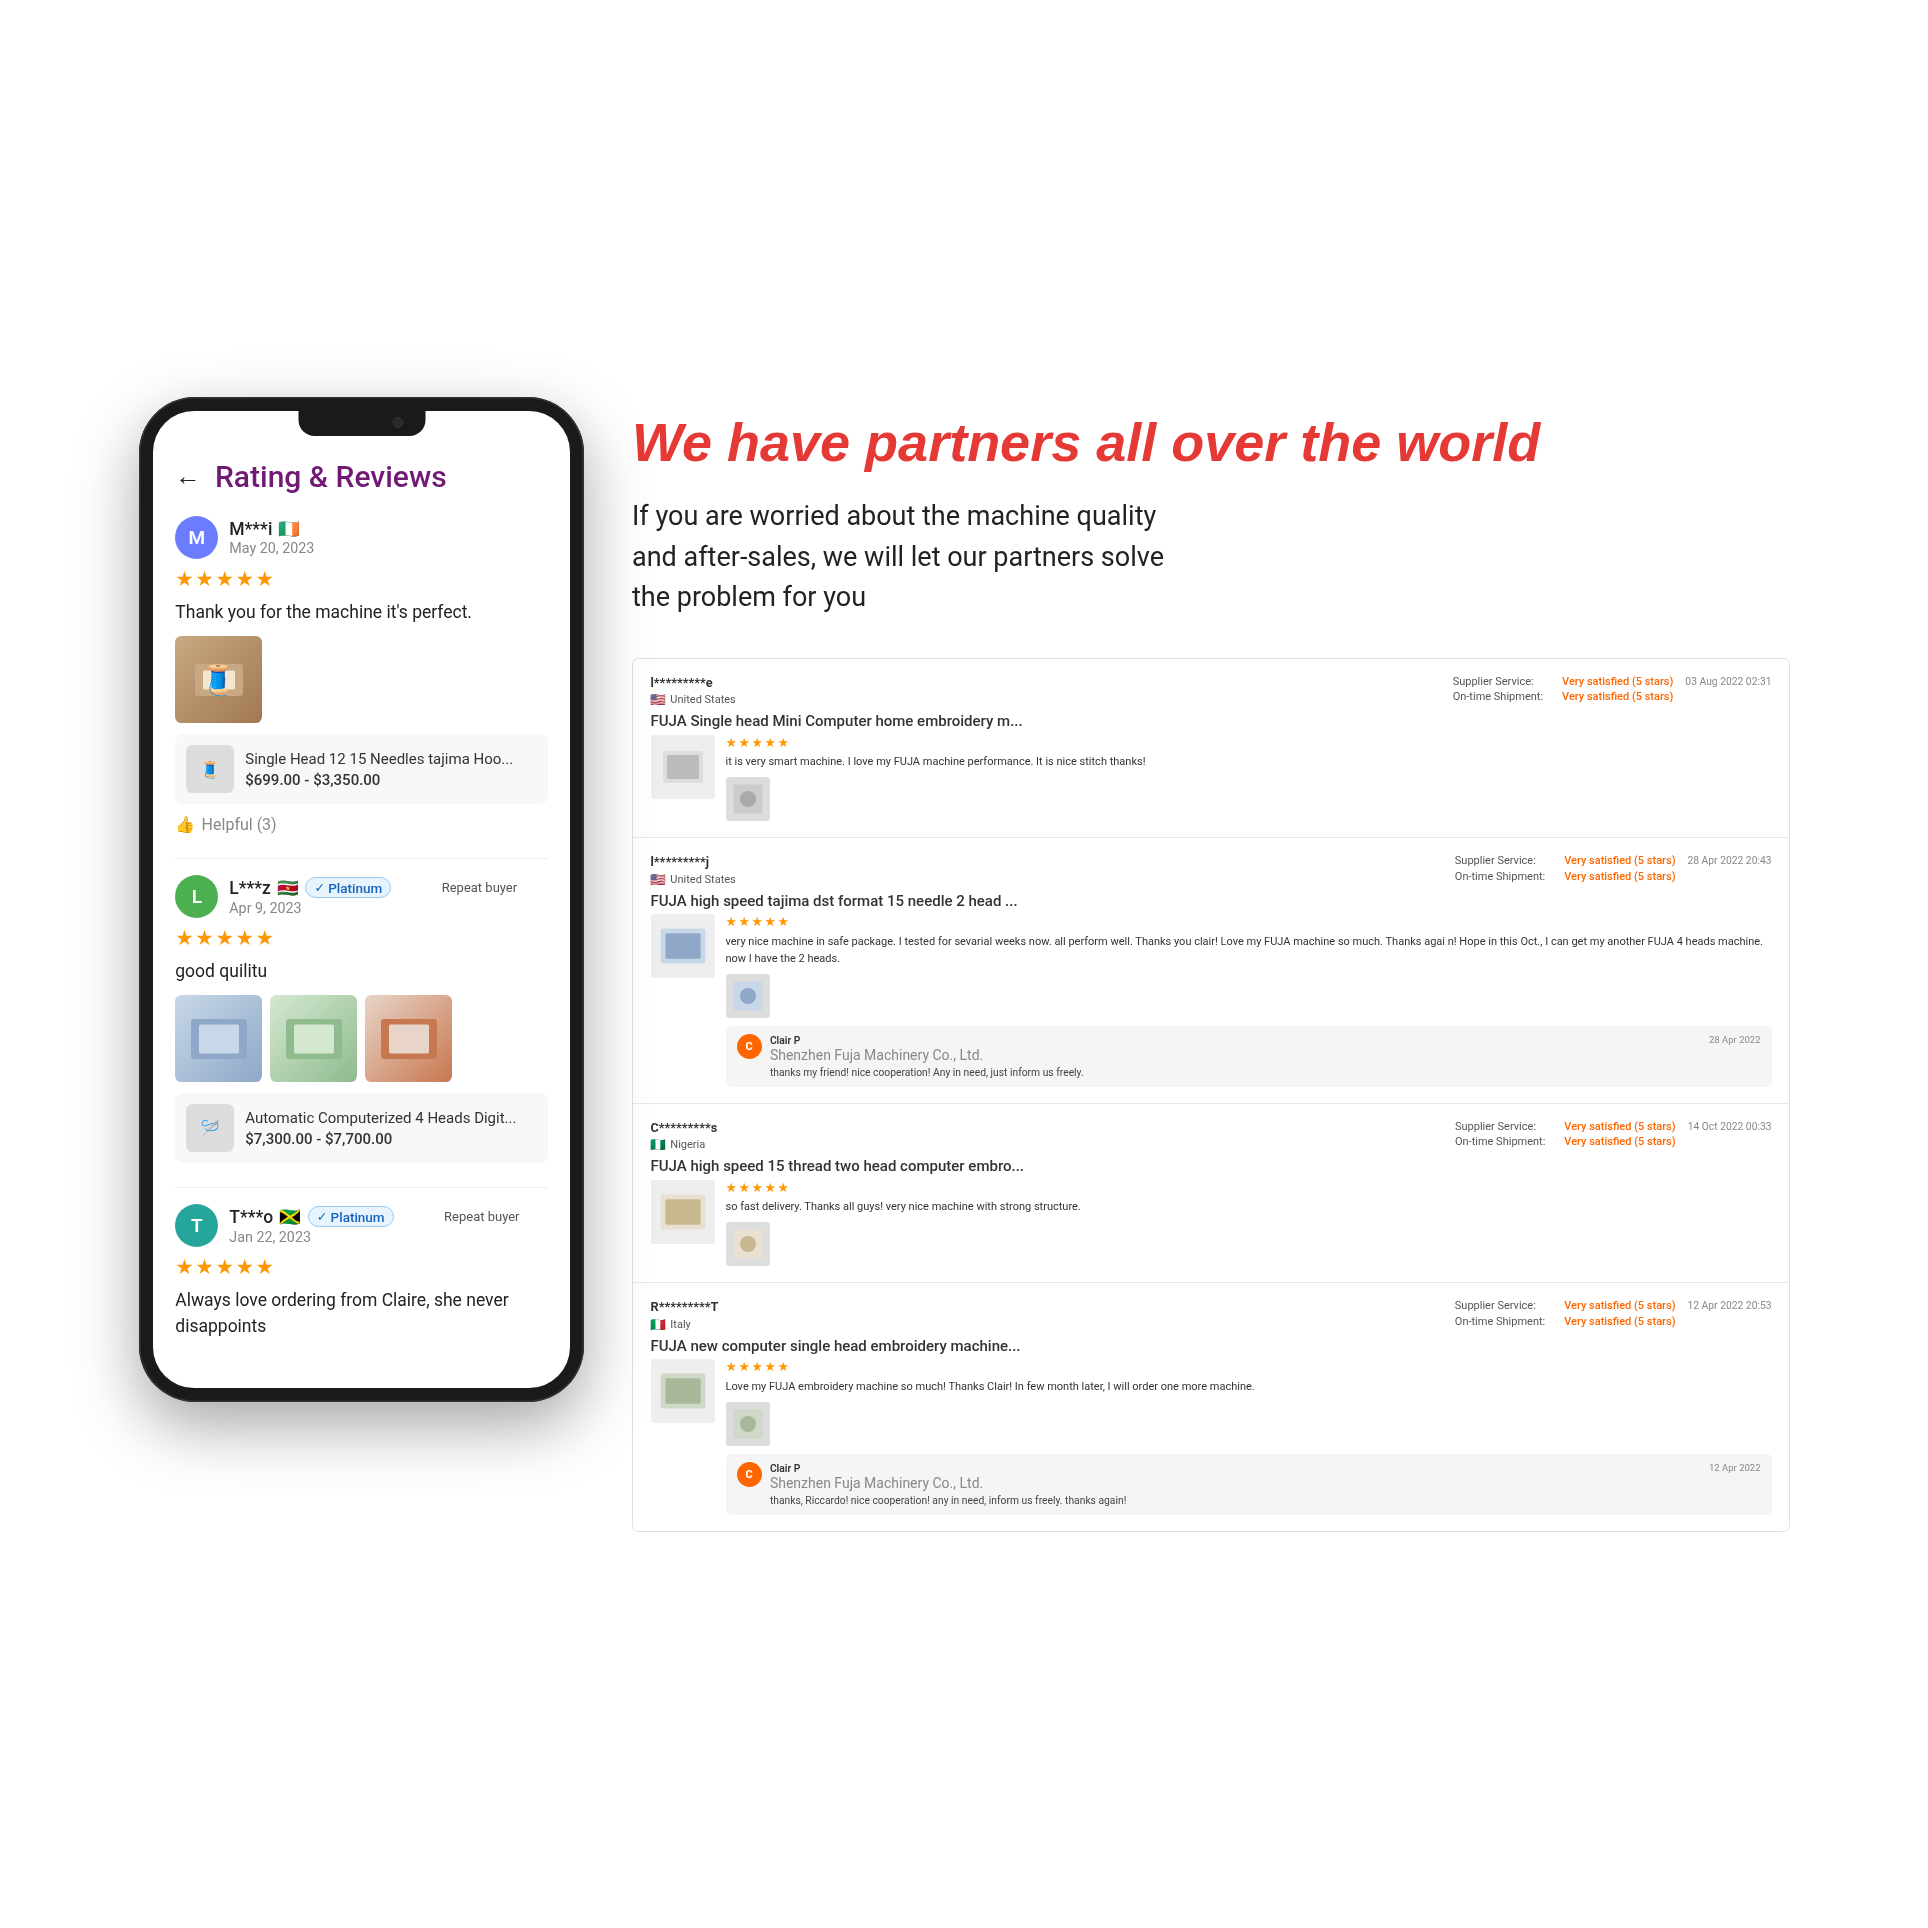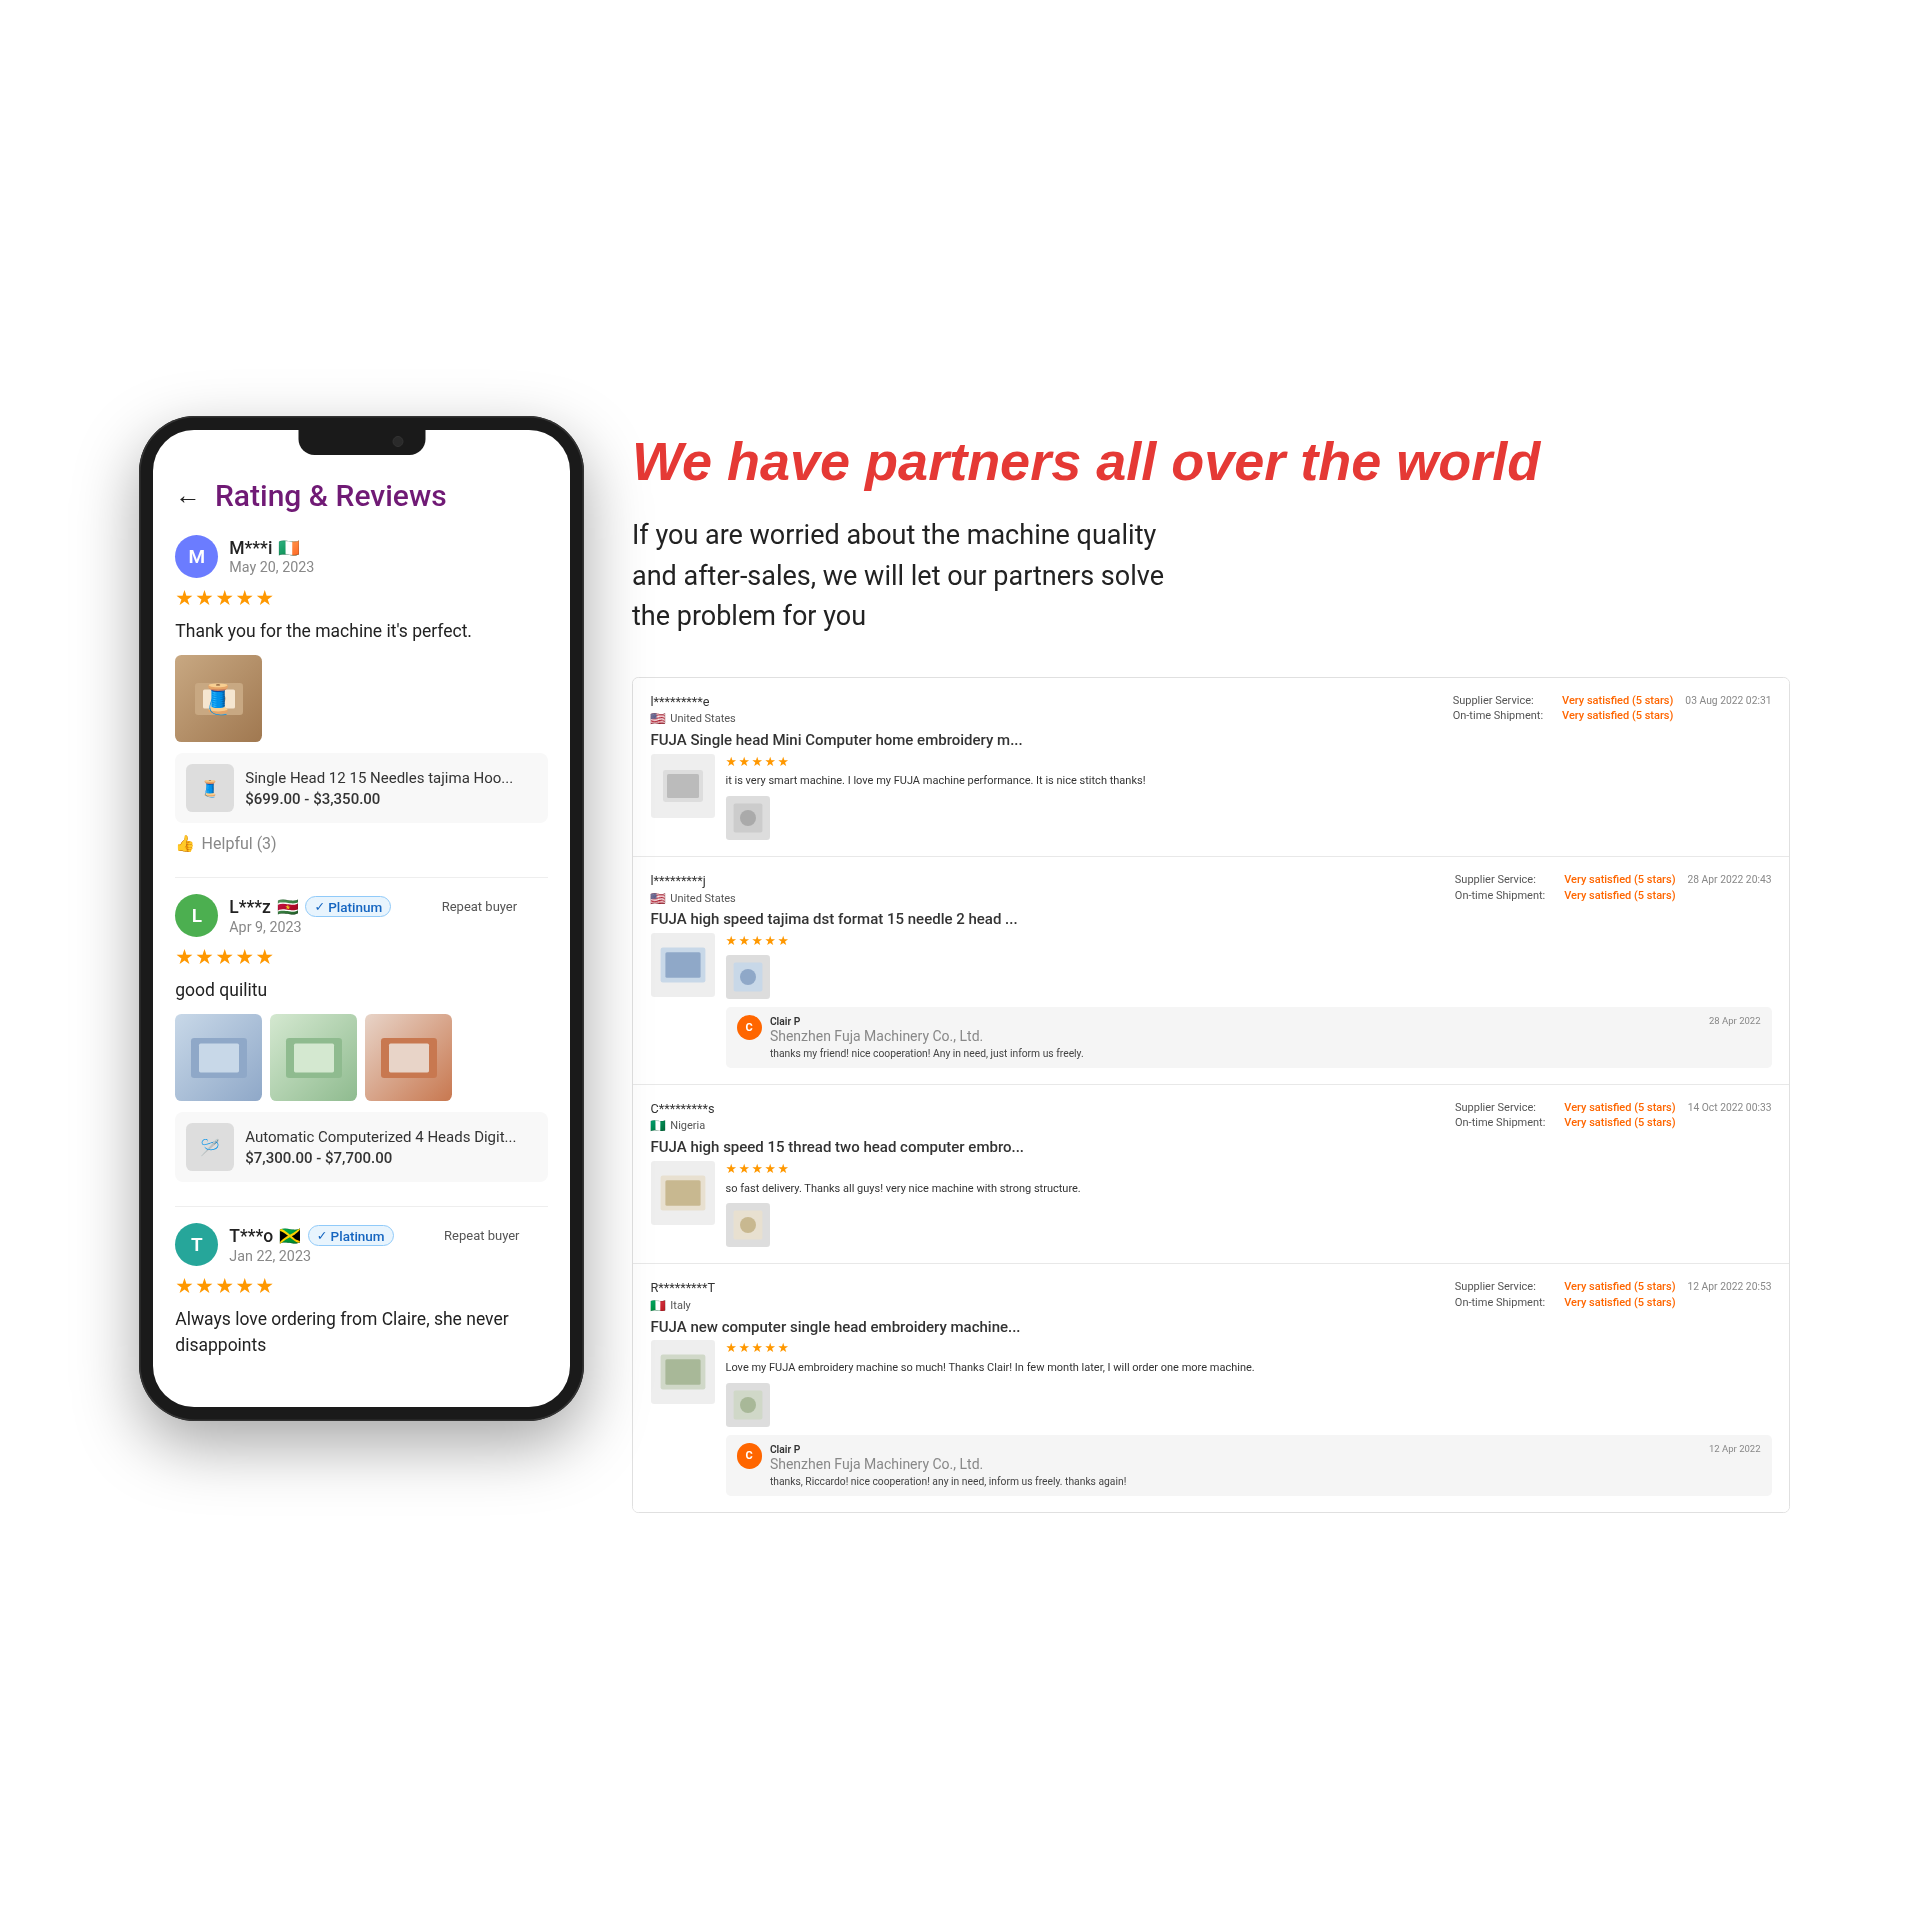--- a/index.html
+++ b/index.html
@@ -288,21 +288,21 @@
       justify-content: space-between;
       align-items: flex-start;
       margin-bottom: 4.8px;
     }
     .rli-user-col {
       min-width: 111px;
     }
     .rli-username {
       font-size: 12.7px;
       color: #333;
-      font-weight: 400;
+      font-weight: 700;
     }
     .rli-country {
       display: flex;
       align-items: center;
       gap: 4px;
       font-size: 11px;
       color: #555;
       margin-top: 2.4px;
     }
     .rli-flag {
@@ -660,20 +660,23 @@
               </svg>
           </div>
           <div class="rli-body">
             <div class="rli-stars">
               <span class="rli-star">★</span>
                 <span class="rli-star">★</span>
                 <span class="rli-star">★</span>
                 <span class="rli-star">★</span>
                 <span class="rli-star">★</span>
             </div>
+            <div class="rli-text">very nice machine in safe package. I tested for sevarial weeks now.
+all perform well. Thanks you clair! Love my FUJA machine so much. Thanks agai
+n! Hope in this Oct., I can get my another FUJA 4 heads machine. now I have the 2 heads.</div>
             <div class="rli-review-img">
               <svg width="32" height="32" viewBox="0 0 40 40">
                   <rect x="2" y="2" width="36" height="36" rx="2" fill="#c8d8e8"></rect>
                   <circle cx="20" cy="20" r="10" fill="#8fa8c8"></circle>
                 </svg>
             </div>
             <div class="rli-reply">
               <div class="rli-reply-avatar">C</div>
               <div class="rli-reply-body">
                 <div style="display:flex;justify-content:space-between;align-items:flex-start;">

